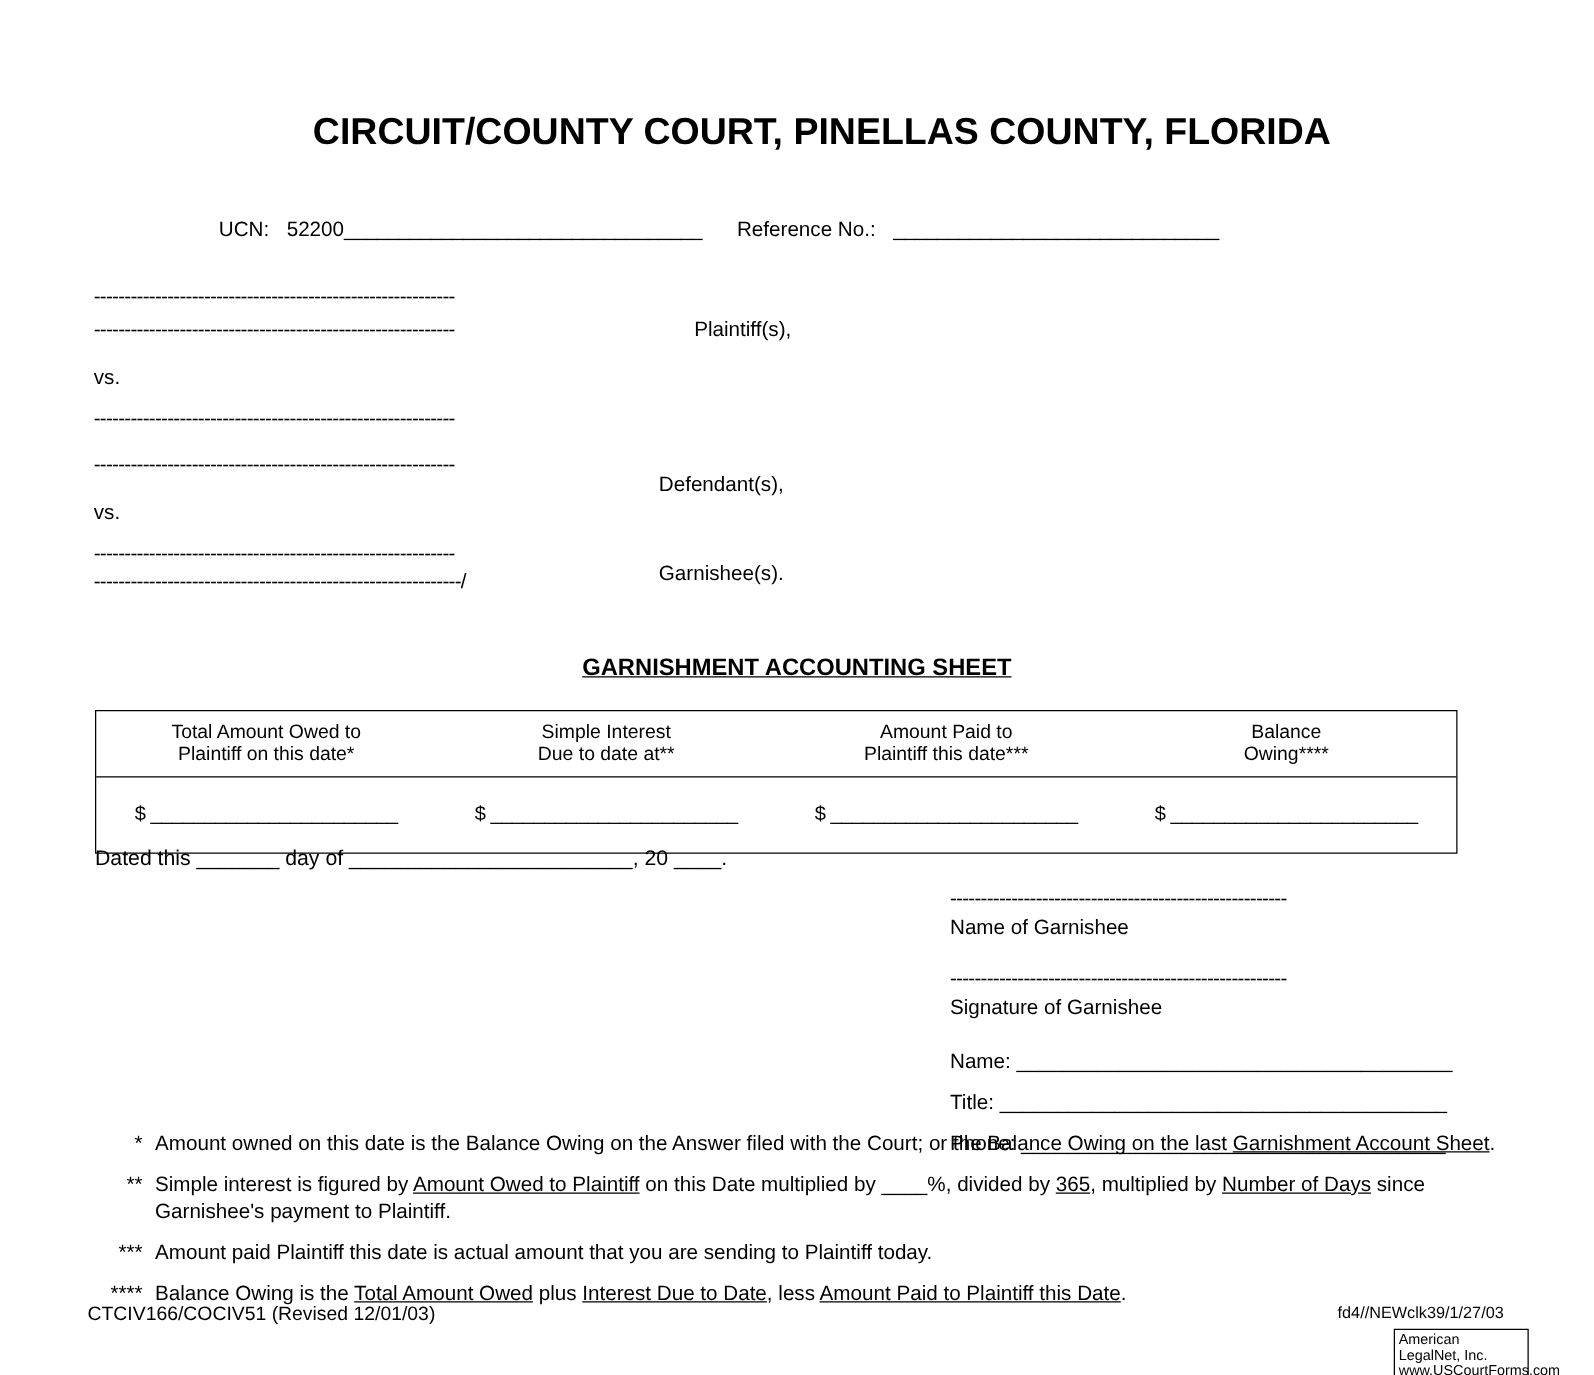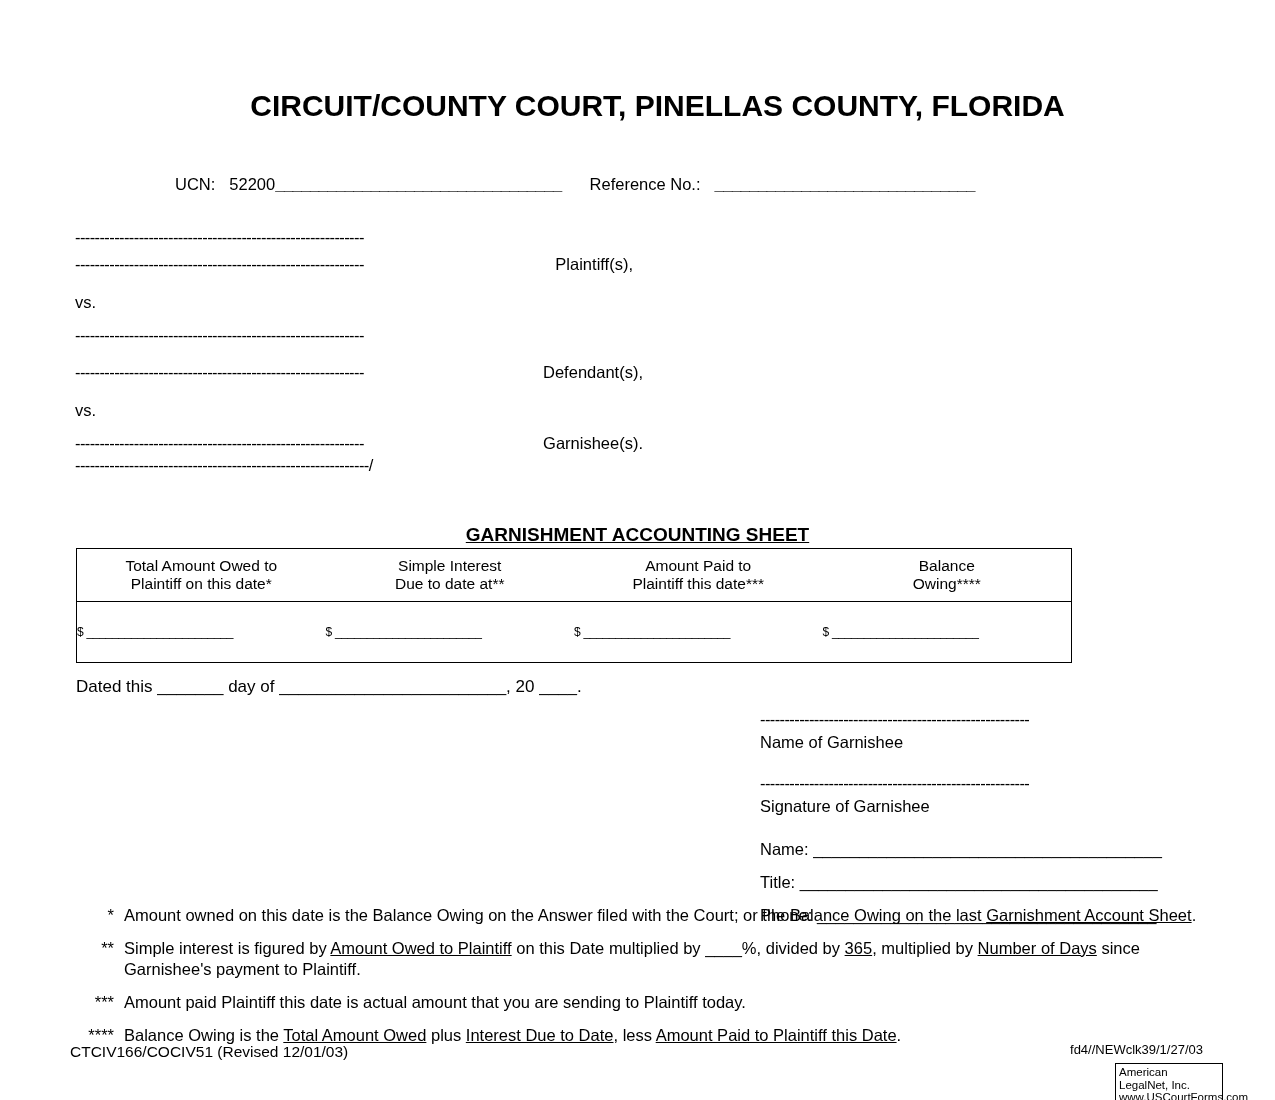--- a/index.html
+++ b/index.html
@@ -43,21 +43,20 @@
     font-size: 16.5px;
     white-space: nowrap;
   }
   .ucn-row .gap {
     display: inline-block;
     width: 14px;
   }
   .rule {
     font-family: "Liberation Sans", sans-serif;
     letter-spacing: -0.5px;
-    font-weight: bold;
   }
 
   
   .caption {
     position: absolute;
     top: 228px;
     left: 75px;
     width: 620px;
     font-size: 16.5px;
   }
@@ -74,21 +73,22 @@
     height: 22px;
     white-space: nowrap;
   }
   .party-label {
     position: absolute;
     right: 62px;
     top: 0;
     font-size: 16.5px;
   }
   .party-label.wide {
-    right: 52px;
+    right: 68px;
+    margin-top: 16px;
   }
   .vs {
     font-size: 16.5px;
     margin: 16px 0 14px 0;
   }
   .spacer-sm { height: 18px; }
   .spacer-xs { height: 8px; }
 
   
   .sheet-heading {
@@ -98,23 +98,23 @@
     width: 1275px;
     text-align: center;
     font-size: 19px;
     font-weight: bold;
     text-decoration: underline;
   }
 
   
   .acct-table {
     position: absolute;
-    top: 548px;
+    top: 568px;
     left: 76px;
-    width: 996px;
+    width: 1090px;
     border: 1.5px solid #000;
     box-sizing: border-box;
   }
   .acct-table .hdr-row {
     display: flex;
     border-bottom: 1.5px solid #000;
   }
   .acct-table .hdr-cell {
     flex: 1;
     text-align: center;
@@ -122,21 +122,22 @@
     line-height: 18px;
     padding: 8px 4px 8px 4px;
   }
   .acct-table .val-row {
     display: flex;
     height: 60px;
     align-items: center;
   }
   .acct-table .val-cell {
     flex: 1;
-    font-size: 12px;
+    text-align: center;
+    font-size: 16px;
     letter-spacing: -0.3px;
     white-space: nowrap;
   }
 
   
   .dated {
     position: absolute;
     top: 677px;
     left: 76px;
     font-size: 17px;

